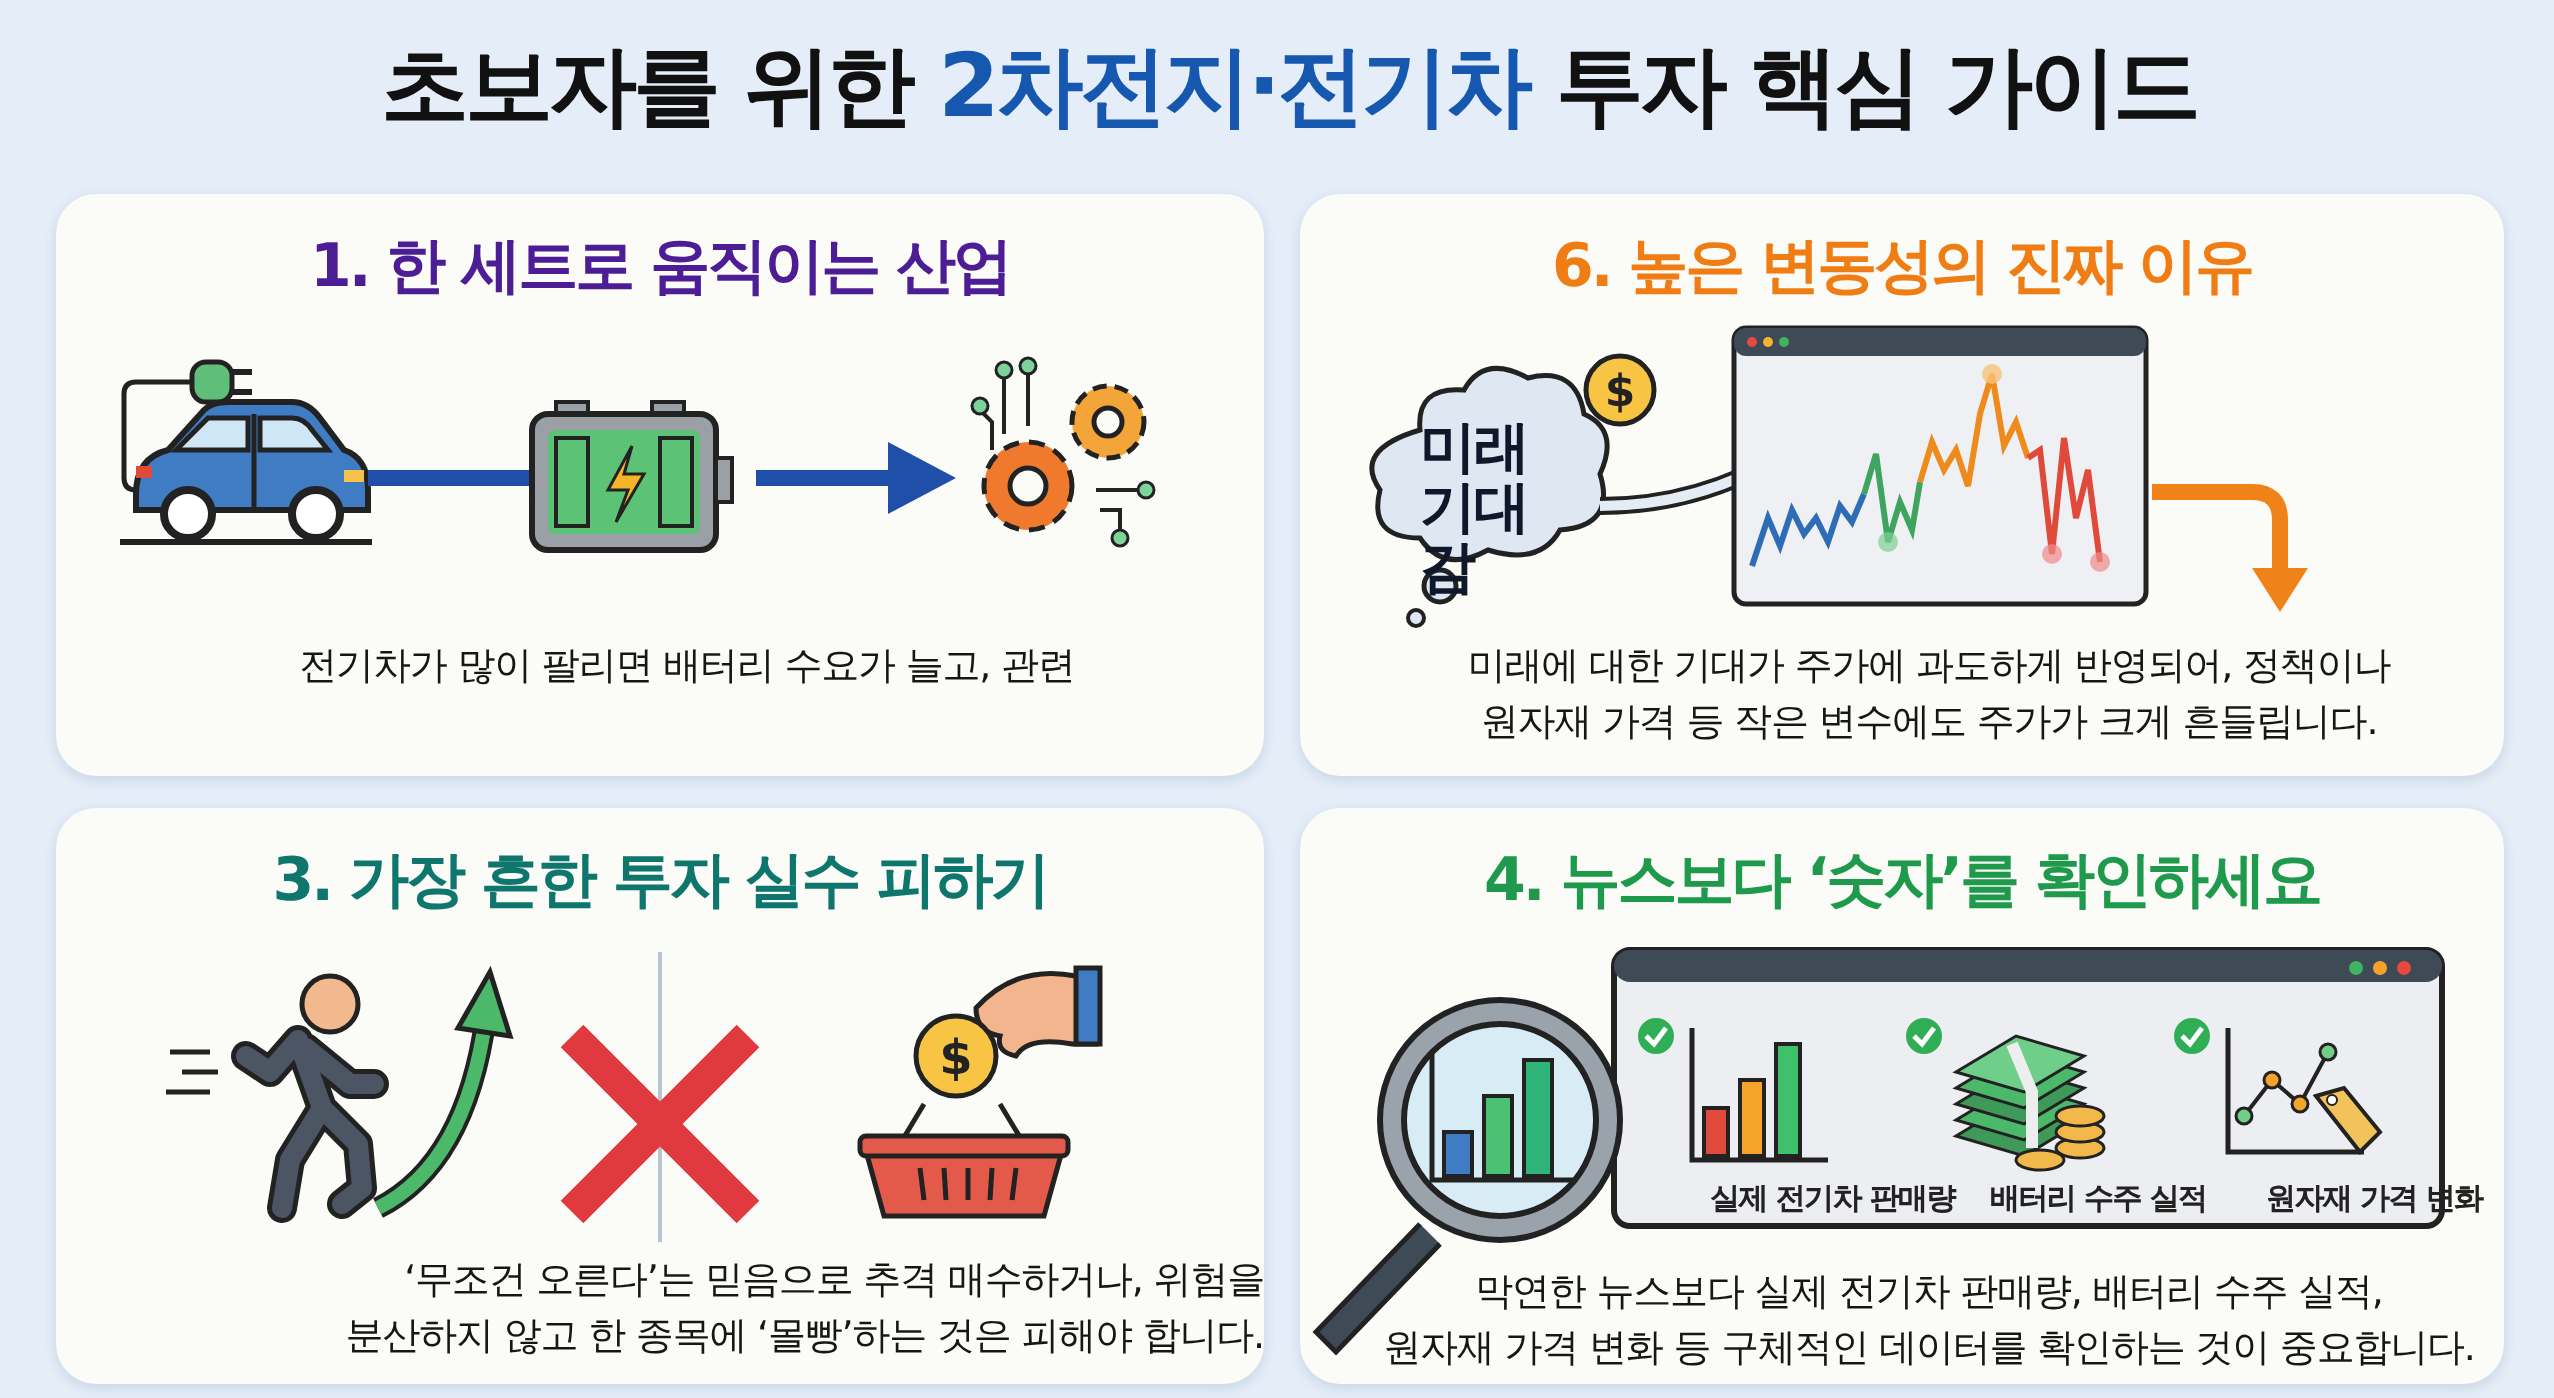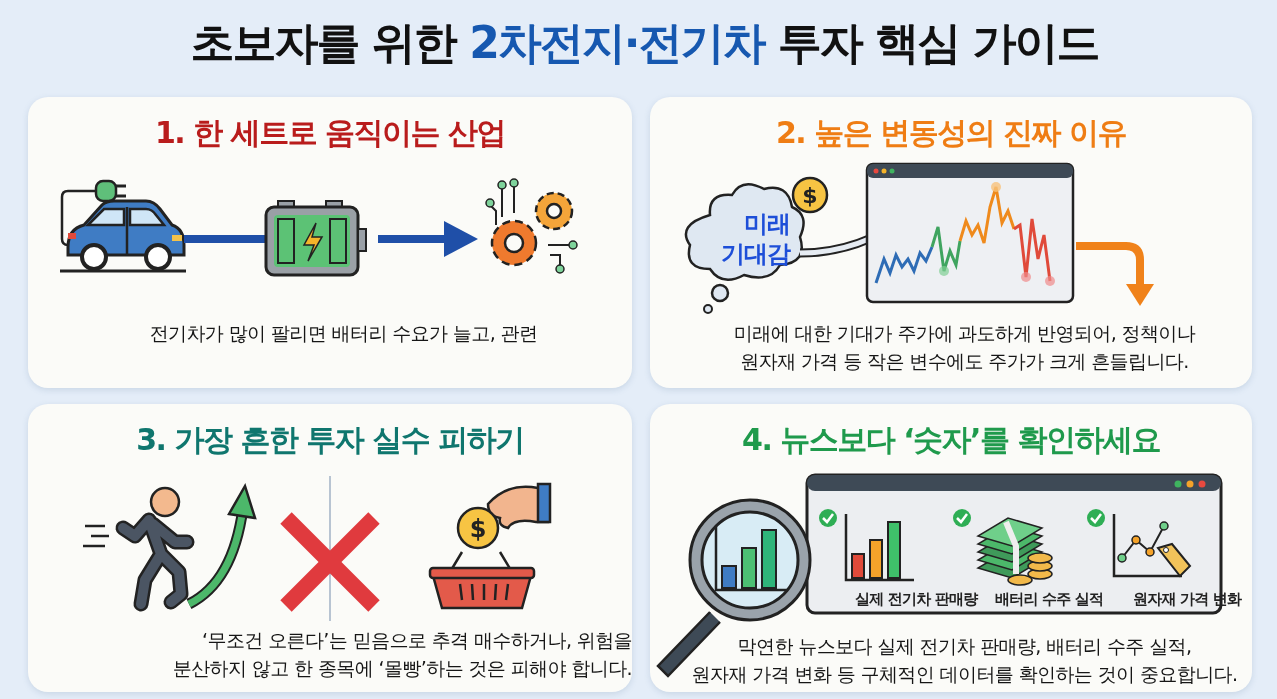--- a/index.html
+++ b/index.html
@@ -21,34 +21,34 @@
     box-shadow: 0 2px 6px rgba(80,110,150,0.18);
   }
   .c1 { left: 28px; top: 97px; width: 604px; height: 291px; }
   .c2 { left: 650px; top: 97px; width: 602px; height: 291px; }
   .c3 { left: 28px; top: 404px; width: 604px; height: 288px; }
   .c4 { left: 650px; top: 404px; width: 602px; height: 288px; }
   .card-title {
     position: absolute; left: 0; width: 100%; top: 16px; text-align: center;
     font-size: 30px; font-weight: bold; letter-spacing: -1.5px;
   }
-  .t-blue { color: #b91c1c; }
+  .t-blue { color: #4c1d95; }
   .t-orange { color: #ef7d14; }
   .t-red { color: #0f766e; }
   .t-green { color: #1f9a4c; }
   .desc {
     position: absolute; left: 0; width: 100%; text-align: center;
     font-size: 19px; line-height: 28px; color: #161616; letter-spacing: -0.6px; padding-left: 27px;
   }
   .c1 .desc, .c2 .desc { top: 222px; }
   .c3 .desc { top: 222px; text-align: right; }
   .c4 .desc { top: 228px; }
   svg { position: absolute; overflow: visible; }
   .lbl { position:absolute; font-size: 15px; font-weight: bold; color:#222; letter-spacing:-0.8px; white-space:nowrap;margin-left:35px; }
-  .cloud-text { position:absolute; font-size: 24px; font-weight: bold; color:#1d4ed8; line-height: 30px; text-align:right; letter-spacing:-1px; }
+  .cloud-text { position:absolute; font-size: 28px; font-weight: bold; color:#0f172a; line-height: 30px; text-align:left; letter-spacing:-1px; }
 </style>
 </head>
 <body>
 
 <div class="page-title">
   <span>초보자를 위한 </span><span class="hl">2차전지·전기차</span><span> 투자 핵심 가이드</span>
 </div>
 
 <div class="card c1">
   <div class="card-title t-blue">1. 한 세트로 움직이는 산업</div>
@@ -110,21 +110,21 @@
       <circle r="18" fill="#ef7a2e"></circle>
       <circle r="9" fill="#fbfbf8" stroke="#222" stroke-width="2.5"></circle>
     </g>
   </svg>
   <div class="desc">
     <div>전기차가 많이 팔리면 배터리 수요가 늘고, 관련</div>
   </div>
 </div>
 
 <div class="card c2">
-  <div class="card-title t-orange">2. 높은 변동성의 진짜 이유</div>
+  <div class="card-title t-orange">6. 높은 변동성의 진짜 이유</div>
   <svg style="left:30px;top:78px" width="130" height="140" viewBox="0 0 130 140">
     <path d="M30 40 Q28 18 52 20 Q62 2 84 14 Q108 8 112 32 Q130 40 120 62 Q128 88 100 90 Q90 108 64 100 Q42 112 30 94 Q4 94 10 70 Q-4 50 30 40 Z" fill="#dfe8f2" stroke="#222" stroke-width="2.5"></path>
     <circle cx="40" cy="118" r="8" fill="#dfe8f2" stroke="#222" stroke-width="2.5"></circle>
     <circle cx="28" cy="134" r="4" fill="#dfe8f2" stroke="#222" stroke-width="2"></circle>
   </svg>
   <div class="cloud-text" style="left:60px;top:112px;width:80px">
     <div>미래</div>
     <div>기대감</div>
   </div>
   <svg style="left:140px;top:78px" width="40" height="40" viewBox="0 0 40 40">

